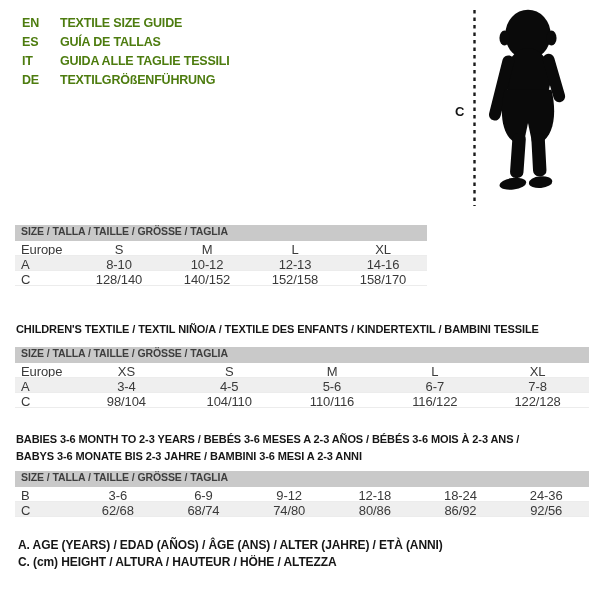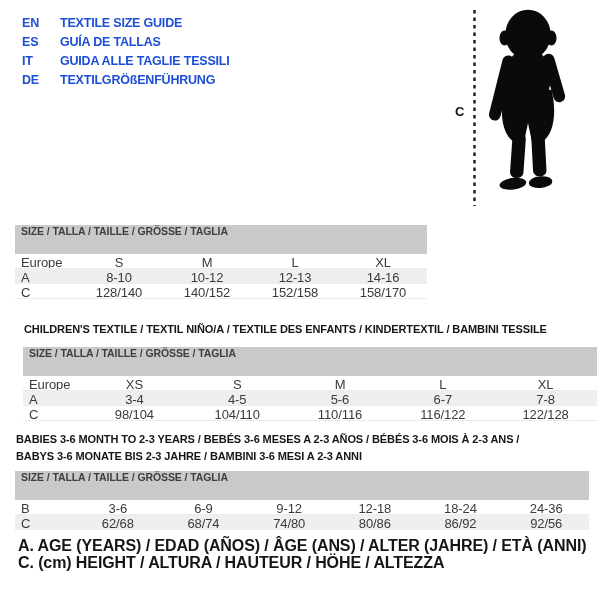--- a/index.html
+++ b/index.html
@@ -1,50 +1,50 @@
 <!DOCTYPE html>
 <html><head>
 <meta charset="utf-8">
 <style>
   html,body{margin:0;padding:0;background:#ffffff;}
   body{width:600px;height:600px;font-family:"Liberation Sans",sans-serif;}
   .canvas{position:relative;width:600px;height:600px;background:#ffffff;overflow:hidden;}
 
   
   .legend{position:absolute;left:22px;top:14px;}
-  .legend-row{font-weight:bold;font-size:12.5px;line-height:19px;color:#1d4ed8;letter-spacing:-0.2px;white-space:nowrap;}
+  .legend-row{font-weight:bold;font-size:12.5px;line-height:19px;color:#4d7c0f;letter-spacing:-0.2px;white-space:nowrap;}
   .legend-code{display:inline-block;width:38px;}
 
   
   .measure-line{position:absolute;left:472px;top:10px;}
   .figure-label{position:absolute;left:455px;top:104px;font-weight:bold;font-size:13px;color:#141414;}
   .baby-svg{position:absolute;left:486px;top:8px;}
 
   
   .section{position:absolute;left:16px;}
   .sec-junior{top:214px;}
-  .sec-children{top:321px;margin-left:8px;}
+  .sec-children{top:321px;}
   .sec-babies{top:423px;margin-top:8px;}
   .section-title{font-weight:bold;font-size:11px;line-height:16px;color:#161616;letter-spacing:-0.1px;white-space:nowrap;}
   .sec-babies .section-title{line-height:17px;}
 
   .size-table{margin-left:-1px;}
   .sec-junior .size-table{margin-top:11px;width:412px;}
   .sec-children .size-table{margin-top:10px;width:574px;}
   .sec-babies .size-table{margin-top:6px;width:574px;}
 
-  .size-bar{background:#c9c9c9;color:#3e3e3e;font-weight:bold;font-size:10.5px;height:29px;line-height:12px;padding-left:6px;letter-spacing:-0.1px;white-space:nowrap;overflow:hidden;}
+  .size-bar{background:#c9c9c9;color:#3e3e3e;font-weight:bold;font-size:10.5px;height:16px;line-height:12px;padding-left:6px;letter-spacing:-0.1px;white-space:nowrap;overflow:hidden;}
   .t-row{display:grid;height:15px;line-height:17px;font-size:13px;color:#3a3a3a;letter-spacing:-0.1px;border-bottom:1px solid #ececec;box-sizing:border-box;}
   .t-row.alt{background:#efefef;}
   .t-cell{text-align:center;overflow:hidden;white-space:nowrap;}
   .t-cell.lab{text-align:left;padding-left:6px;}
 
   
   .notes{position:absolute;left:18px;top:537px;}
-  .note-line{font-weight:bold;font-size:16px;line-height:17px;color:#161616;letter-spacing:-0.1px;white-space:nowrap;}
+  .note-line{font-weight:bold;font-size:12px;line-height:17px;color:#161616;letter-spacing:-0.1px;white-space:nowrap;}
 </style>
 </head>
 <body>
 
 <div class="canvas">
 
   <div class="legend" id="legend">
       <div class="legend-row"><span class="legend-code">EN</span><span>TEXTILE SIZE GUIDE</span></div>
       <div class="legend-row"><span class="legend-code">ES</span><span>GUÍA DE TALLAS</span></div>
       <div class="legend-row"><span class="legend-code">IT</span><span>GUIDA ALLE TAGLIE TESSILI</span></div>

